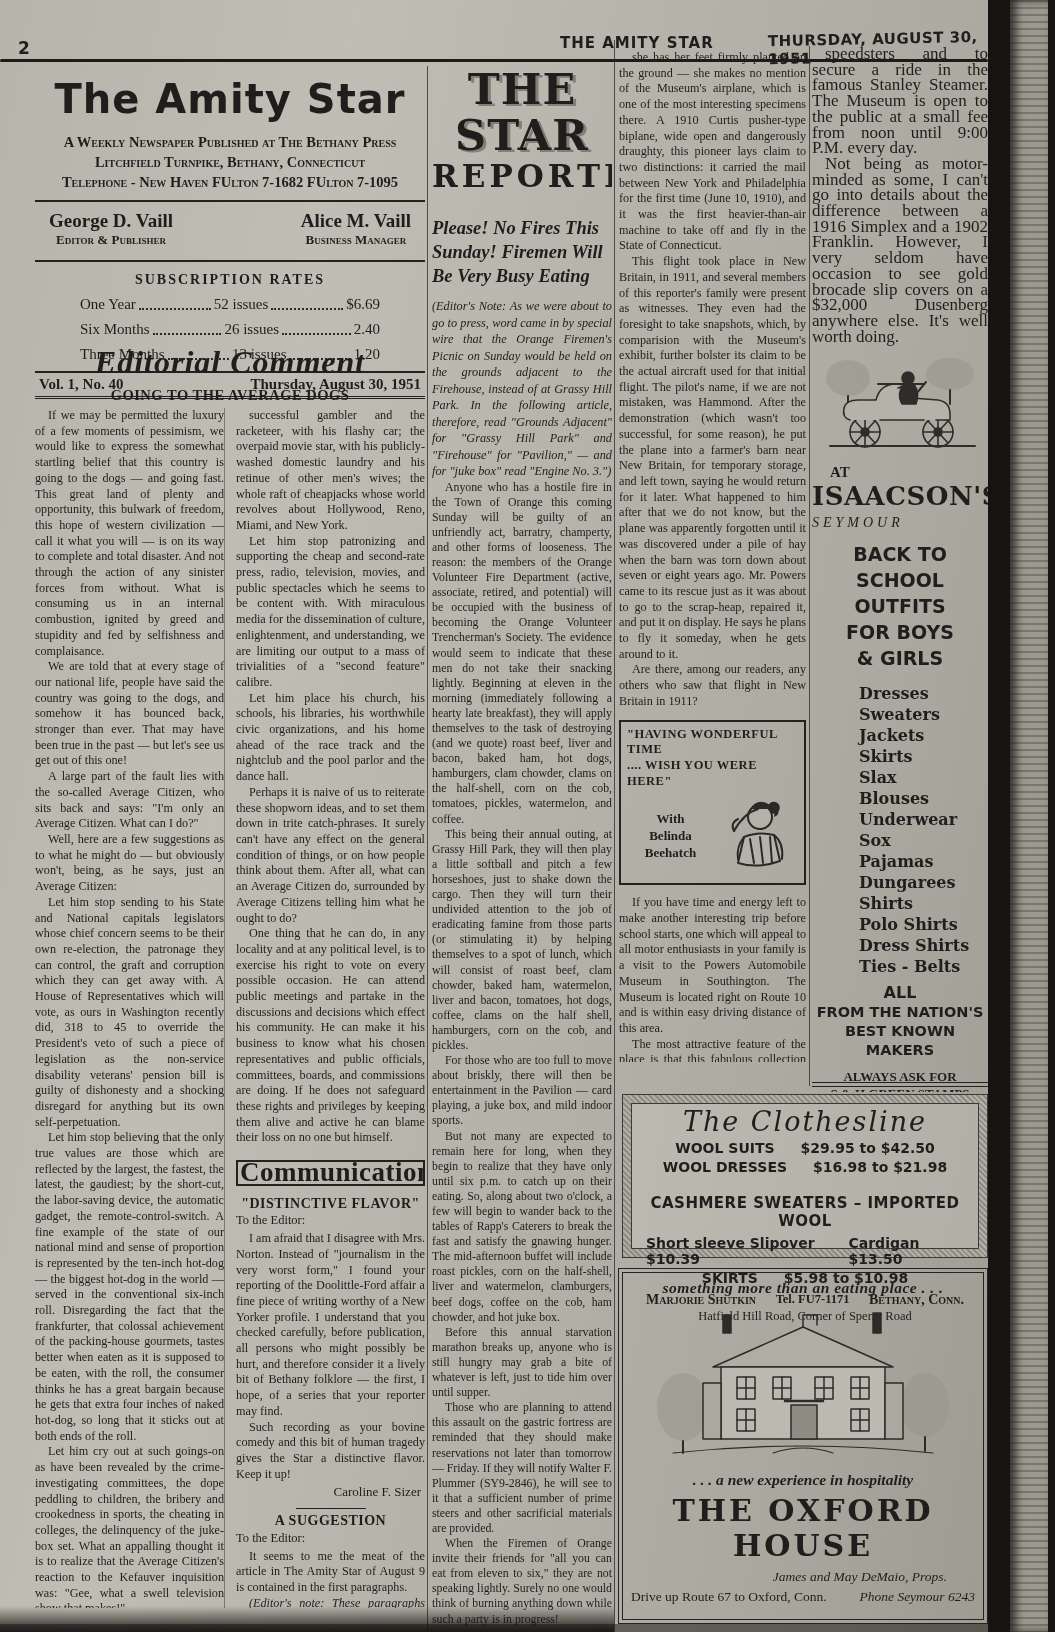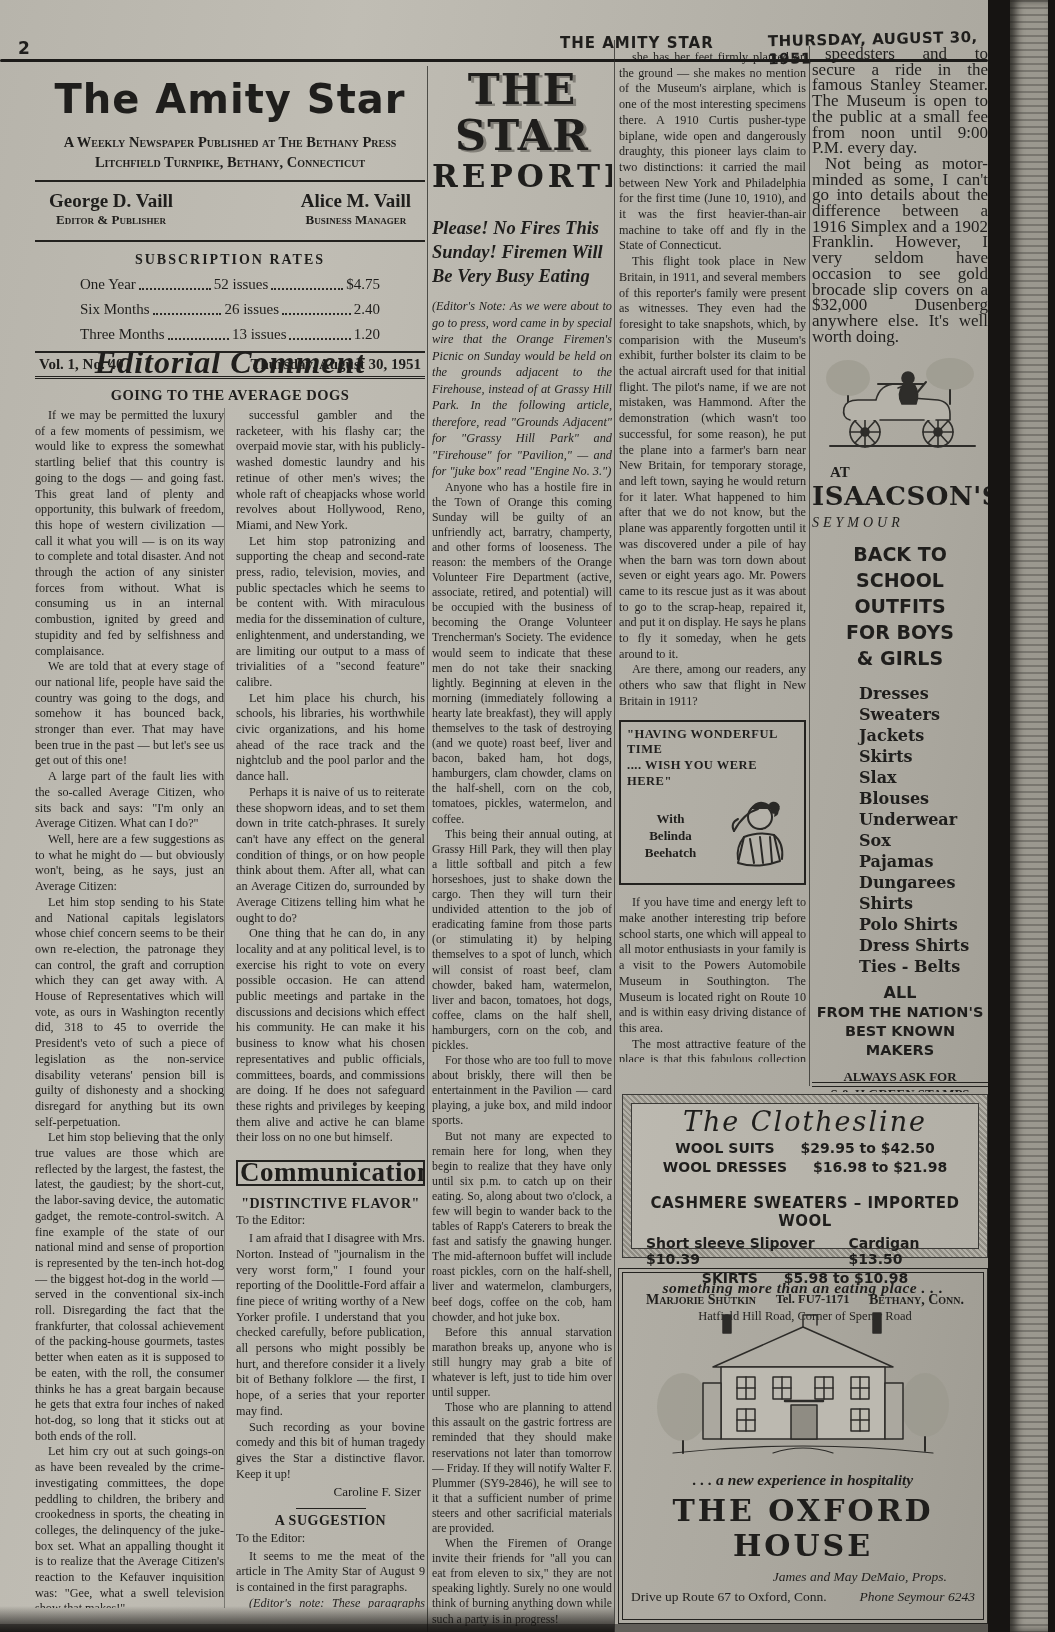--- a/index.html
+++ b/index.html
@@ -119,39 +119,40 @@
   <div class="hdr-rule"></div>
 
   <div class="vsep" style="left:427px;top:66px;height:1566px;"></div>
   <div class="vsep" style="left:614px;top:40px;height:1592px;"></div>
   <div class="vsep" style="left:809px;top:46px;height:1040px;"></div>
 
   <div class="masthead">
     <div class="mast-title">The Amity Star</div>
     <div class="mast-line" style="margin-top:10px;">A Weekly Newspaper Published at The Bethany Press</div>
     <div class="mast-line">Litchfield Turnpike, Bethany, Connecticut</div>
+    <div class="mast-line">Telephone - New Haven   FUlton 7-1682   FUlton 7-1095</div>
     <hr class="mast-hr">
     <div class="mast-people">
       <div class="mast-person">
         <div class="nm">George D. Vaill</div>
         <div class="tt">Editor &amp; Publisher</div>
       </div>
       <div class="mast-person">
         <div class="nm">Alice M. Vaill</div>
         <div class="tt">Business Manager</div>
       </div>
     </div>
     <hr class="mast-hr">
     <div class="sub-title">SUBSCRIPTION RATES</div>
     <div class="rate-row">
       <span>One Year</span>
         <span class="leader"></span>
       <span>52 issues</span>
         <span class="leader"></span>
-      <span>$4.75</span>
+      <span>$6.69</span>
     </div>
     <div class="rate-row">
       <span>Six Months</span>
         <span class="leader"></span>
       <span>26 issues</span>
         <span class="leader"></span>
       <span>2.40</span>
     </div>
     <div class="rate-row">
       <span>Three Months</span>

